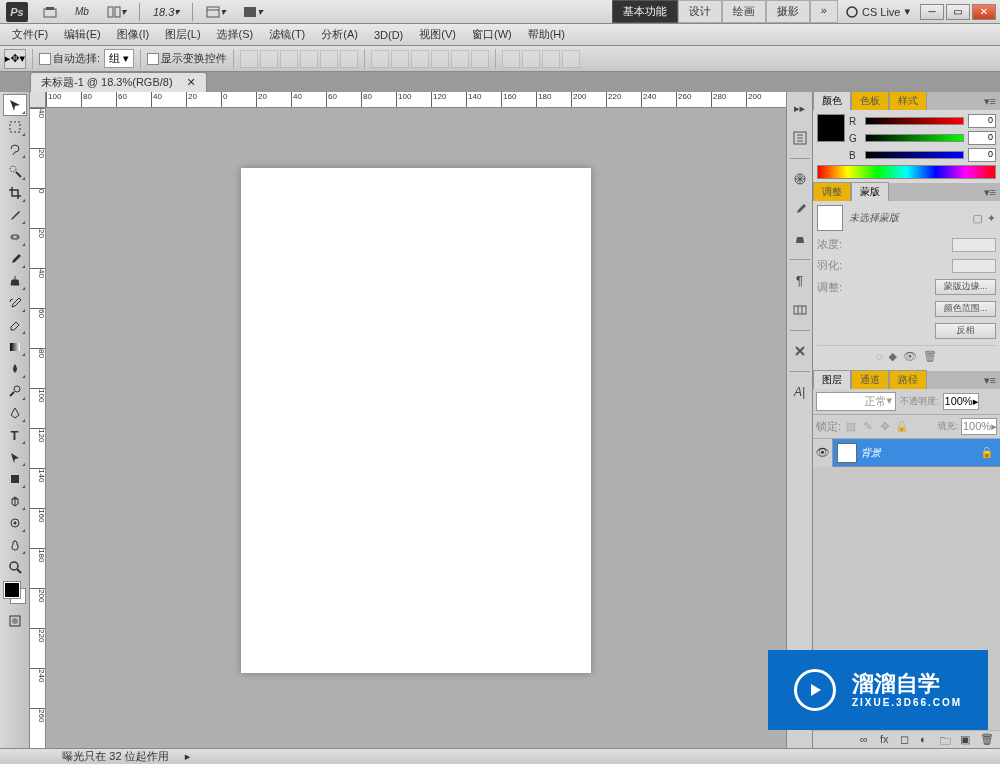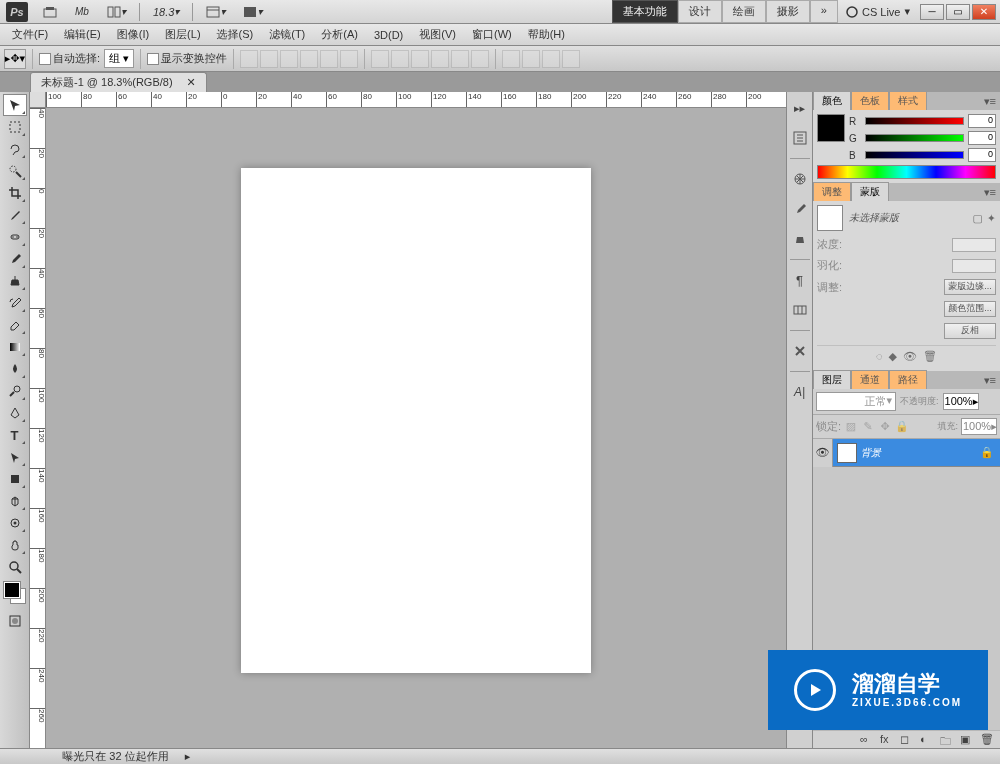--- a/index.html
+++ b/index.html
@@ -61,39 +61,39 @@
 .canvas { width: 350px; height: 505px; background: #fff; box-shadow: 0 0 8px rgba(0,0,0,0.3); }
 
 
 .right-dock { width: 26px; background: #d0d0d0; border-left: 1px solid #888; display:flex; flex-direction:column; align-items:center; gap:10px; padding-top:6px; }
 .dock-icon { width: 20px; height: 20px; display:flex; align-items:center; justify-content:center; color:#444; }
 .dock-sep { height:1px; width:20px; background:#999; }
 
 
 .right-panels { width: 188px; background: #d0d0d0; border-left: 1px solid #888; display: flex; flex-direction: column; }
 .panel-tabs { display: flex; background: #b8b8b8; height: 18px; align-items: flex-end; }
-.panel-tab { padding: 2px 8px; font-size: 10px; color: #555; background: #fdba74; border: 1px solid #999; border-bottom:none; }
+.panel-tab { padding: 2px 8px; font-size: 10px; color: #555; background: #eab308; border: 1px solid #999; border-bottom:none; }
 .panel-tab.active { background: #d8d8d8; color: #000; }
 .panel-menu { margin-left:auto; padding:2px 4px; color:#555; }
 .color-panel { background: #d8d8d8; padding: 4px; }
 .color-row { display: flex; align-items:center; gap:4px; margin-bottom:3px; }
 .slider-label { width: 12px; color:#333; font-size:10px; }
 .slider-track { flex:1; height:8px; border:1px solid #888; }
 .red-grad { background: linear-gradient(to right, #000, #f00); }
 .green-grad { background: linear-gradient(to right, #000, #0f0); }
 .blue-grad { background: linear-gradient(to right, #000, #00f); }
 .slider-val { width: 28px; height: 14px; border: 1px solid #888; background: #fff; text-align: right; font-size: 9px; padding-right: 2px; }
 .color-big-swatch { width: 28px; height: 28px; background: #000; border: 1px solid #888; margin-right: 4px; float:left; }
 .spectrum { width: 100%; height: 14px; background: linear-gradient(to right, red, yellow, lime, cyan, blue, magenta, red); border:1px solid #888; }
 
 .mask-panel { background: #d8d8d8; padding: 4px; }
 .mask-thumb { width: 26px; height: 26px; background: #fff; border: 1px solid #888; float: left; margin-right: 6px; }
 .mask-row { display: flex; justify-content: space-between; align-items: center; margin: 6px 0; color: #888; font-size:10px; }
 .mask-slider-box { width: 44px; height: 14px; border: 1px solid #aaa; background: #e8e8e8; }
-.mask-btn { width: 52px; height: 16px; border: 1px solid #999; background: linear-gradient(#f0f0f0,#d8d8d8); font-size: 9px; text-align:center; color:#555; margin-left:auto; }
+.mask-btn { width: 61px; height: 16px; border: 1px solid #999; background: linear-gradient(#f0f0f0,#d8d8d8); font-size: 9px; text-align:center; color:#555; margin-left:auto; }
 .mask-icons { display:flex; gap:6px; justify-content:center; padding:4px 0; border-top:1px solid #aaa; margin-top:4px; opacity:0.5; }
 
 .layers-panel { background: #d8d8d8; flex:1; display:flex; flex-direction:column; }
 .layer-opts { display:flex; align-items:center; padding:3px; gap:4px; background:#d0d0d0; border-bottom:1px solid #aaa; }
 .blend-select { flex:0 0 80px; border:1px solid #999; background:#fff; padding:1px 3px; font-size:10px; color:#999; display:flex; justify-content:flex-end; }
 .opacity-lbl { color:#888; font-size:9px; }
 .pct-box { width:36px; border:1px solid #999; background:#fff; font-size:9px; padding:1px; display:flex; justify-content:space-between; }
 .lock-row { display:flex; align-items:center; gap:3px; padding:3px; background:#d0d0d0; border-bottom:1px solid #aaa; color:#888; font-size:9px; }
 .lock-icon { width:14px; height:14px; display:flex; align-items:center; justify-content:center; opacity:0.6; }
 .layer-list { flex:1; background:#c8c8c8; }

